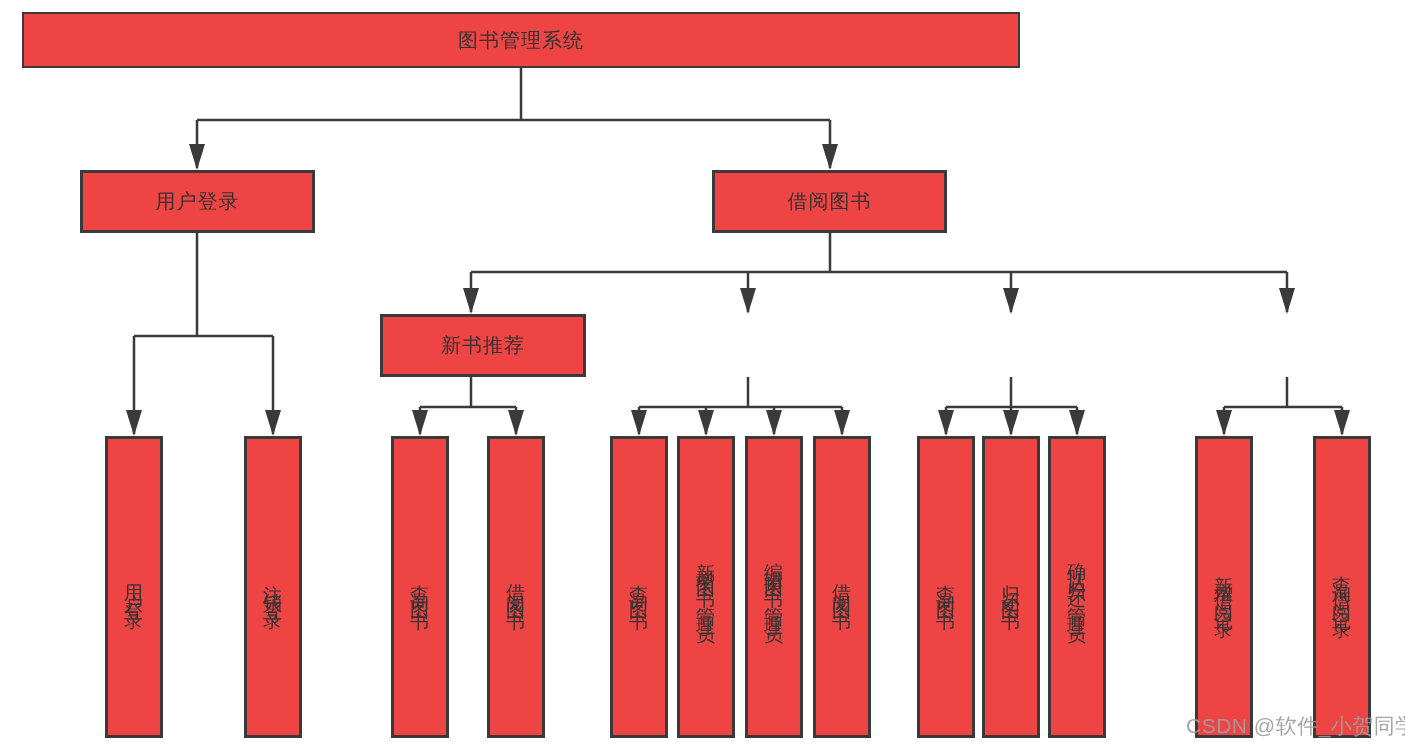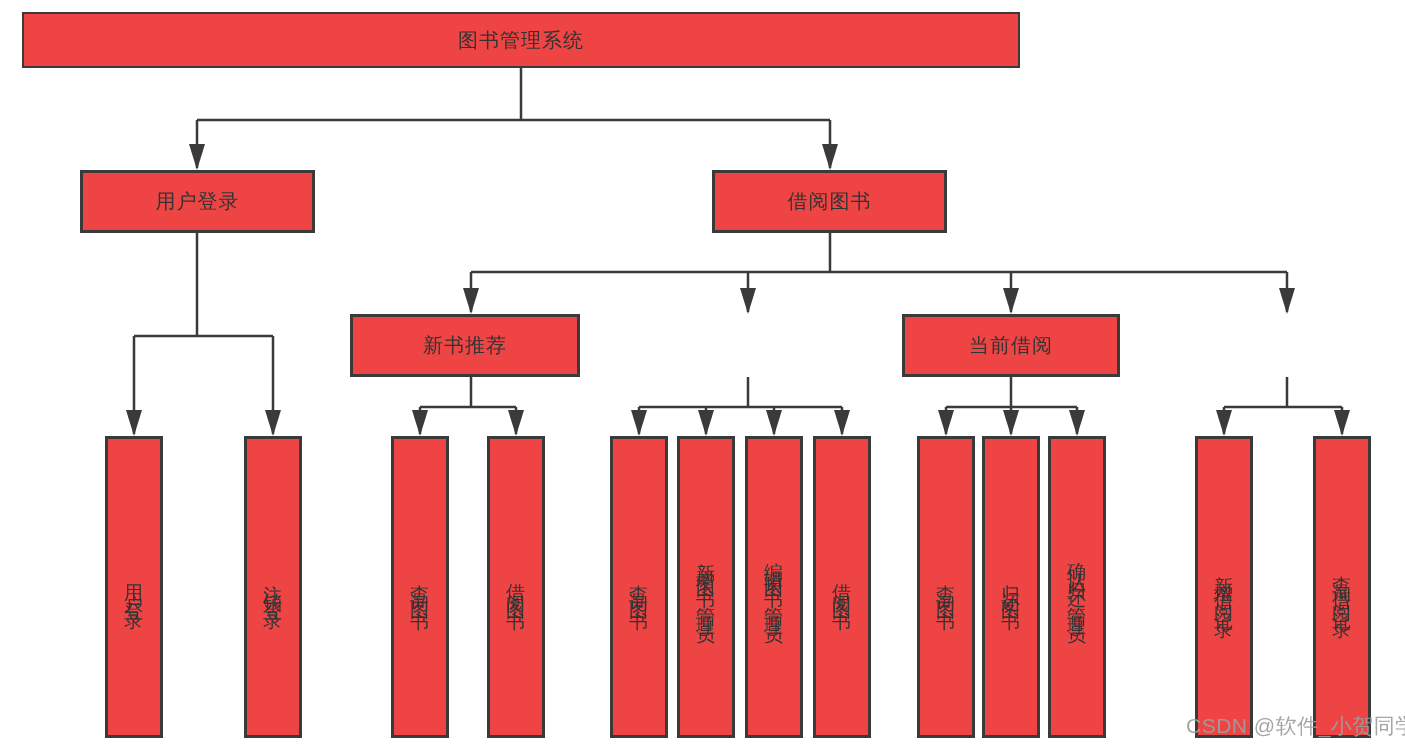--- a/index.html
+++ b/index.html
@@ -116,25 +116,22 @@
     <span>图书管理系统</span>
   </div>
 
   <div class="node branch" style="left:80px; top:170px; width:235px; height:63px;">
     <span>用户登录</span>
   </div>
   <div class="node branch" style="left:712px; top:170px; width:235px; height:63px;">
     <span>借阅图书</span>
   </div>
 
-  <div class="node branch" style="left:350px; top:314px; width:230px; height:63px;">
+  <div class="node branch" style="left:380px; top:314px; width:206px; height:63px;">
     <span>新书推荐</span>
-  </div>
-  <div class="node branch" style="left:902px; top:314px; width:218px; height:63px;">
-    <span>当前借阅</span>
   </div>
 
   <div class="node leaf" style="left:105px;">
     <span class="vtext">用户登录</span>
   </div>
   <div class="node leaf" style="left:244px;">
     <span class="vtext">注销登录</span>
   </div>
 
   <div class="node leaf" style="left:391px;">

